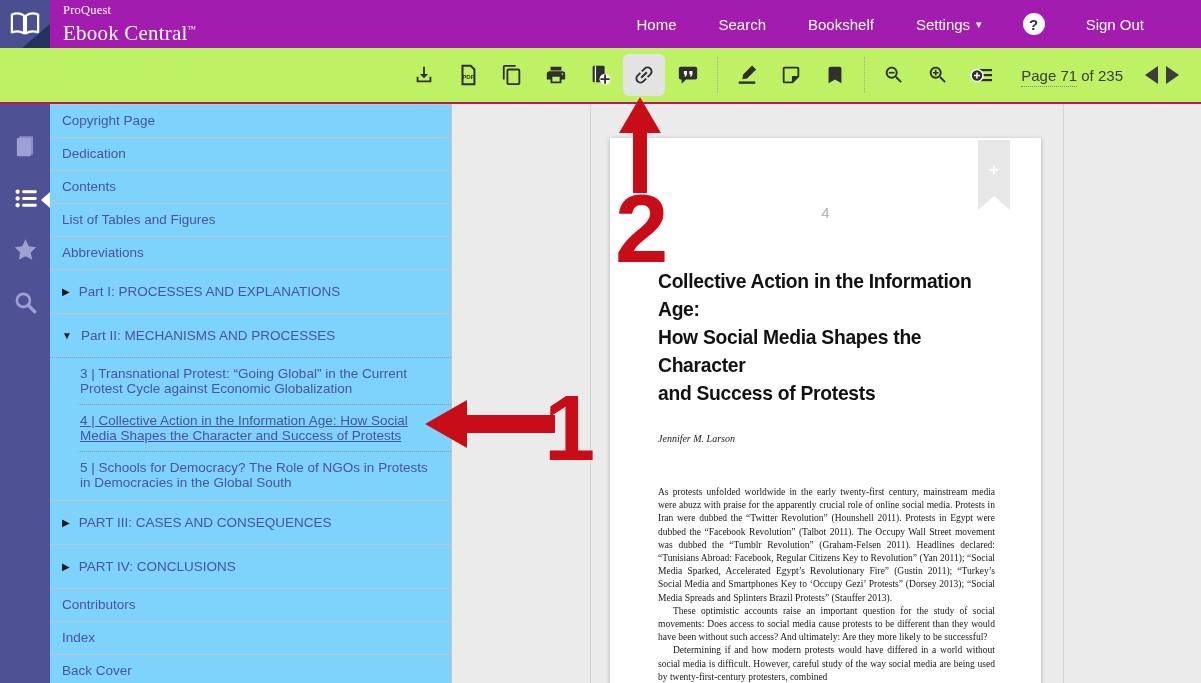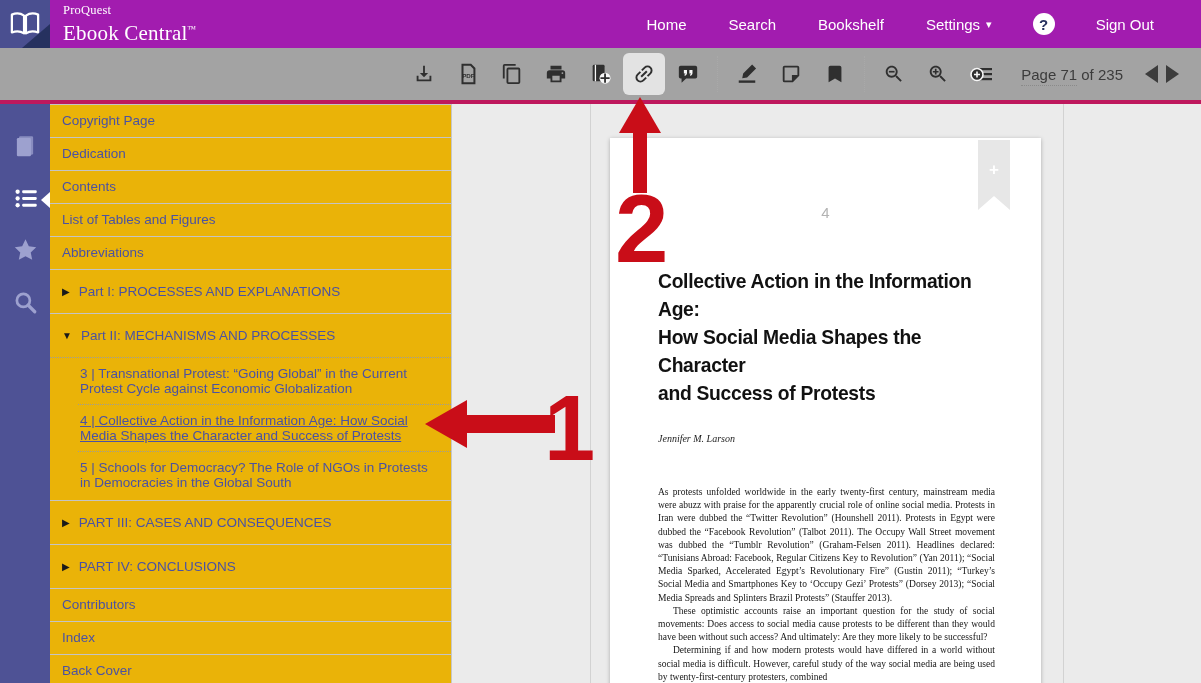--- a/index.html
+++ b/index.html
@@ -8,47 +8,47 @@
   .app { position:absolute; inset:0; }
 
   
   .navbar { position:absolute; left:0; top:0; width:100%; height:48px; background:#a21caf; display:flex; align-items:center; z-index:5; }
   .logo-square { position:relative; width:50px; height:48px; background:#4a4f90; flex:0 0 auto; display:flex; align-items:center; justify-content:center; cursor:pointer; }
   .logo-square::after { content:""; position:absolute; right:0; bottom:0; width:0; height:0; border-style:solid; border-width:0 0 24px 28px; border-color:transparent transparent #26315f transparent; }
   .brand { margin-left:13px; color:#fff; }
   .brand-top { font-family:"Liberation Serif", serif; font-size:12.5px; line-height:13px; letter-spacing:.2px; }
   .brand-bottom { font-family:Liberation Serif, serif; font-size:21px; line-height:24px; letter-spacing:.2px; }
   .brand-bottom sup { font-size:9px; }
-  .nav-links { margin-left:auto; display:flex; align-items:center; height:100%; padding-right:26px; }
+  .nav-links { margin-left:auto; display:flex; align-items:center; height:100%; padding-right:36px; }
   .nav-link { color:#fff; font-size:15px; padding:0 21px; height:100%; display:flex; align-items:center; cursor:pointer; text-decoration:none; white-space:nowrap; }
   .caret { font-size:11px; margin-left:6px; }
   .help-btn { width:22px; height:22px; border-radius:50%; background:#fff; color:#26315f; font-weight:bold; font-size:15px; display:flex; align-items:center; justify-content:center; margin:0 20px; cursor:pointer; }
 
   
-  .toolbar { position:absolute; left:0; top:48px; width:100%; height:56px; background:#a3a3a3; border-bottom:4px solid #be185d; z-index:4; }
+  .toolbar { position:absolute; left:0; top:48px; width:100%; height:56px; background:#bef264; border-bottom:2px solid #be185d; z-index:4; }
   .tools { position:absolute; left:402px; top:0; height:100%; display:flex; align-items:center; }
   .tool { width:34px; height:34px; margin:0 5px; background:transparent; border:none; display:flex; align-items:center; justify-content:center; cursor:pointer; border-radius:6px; }
   .tool svg { display:block; }
   .tool.active { width:42px; height:42px; background:#e3e3e3; margin:0 1px; }
   .vdiv { height:36px; border-left:1px dotted #a9a9a9; margin:0 7px; }
   .pagenav { position:absolute; right:22px; top:0; height:100%; display:flex; align-items:center; gap:22px; }
   .page-text { font-size:15px; color:#3c3c3c; white-space:nowrap; }
   .page-num { border-bottom:1px dotted #8a8a8a; padding-bottom:2px; cursor:text; }
   .nav-arrow { background:none; border:none; width:0; height:0; cursor:pointer; padding:0; }
   .nav-arrow.prev { border-top:9px solid transparent; border-bottom:9px solid transparent; border-right:13px solid #3c3c3c; margin-right:8px; }
   .nav-arrow.next { border-top:9px solid transparent; border-bottom:9px solid transparent; border-left:13px solid #3c3c3c; }
 
   
   .main { position:absolute; left:0; top:104px; width:100%; height:579px; }
   .iconbar { position:absolute; left:0; top:0; width:50px; height:100%; background:#4e5295; display:flex; flex-direction:column; align-items:center; padding-top:16px; }
   .side-icon { width:50px; height:52px; display:flex; align-items:center; justify-content:center; cursor:pointer; }
   .notch { position:absolute; left:41px; top:88px; width:0; height:0; border-right:9px solid #fff; border-top:8px solid transparent; border-bottom:8px solid transparent; }
 
   
-  .toc-panel { position:absolute; left:50px; top:0; width:402px; height:100%; background:#eab308; border-right:1px solid #c6c6c6; overflow:hidden; }
+  .toc-panel { position:absolute; left:50px; top:0; width:402px; height:100%; background:#7dd3fc; border-right:1px solid #c6c6c6; overflow:hidden; }
   .toc-list { border-top:1px solid #c4c4c4; color:#4b52a2; font-size:13.5px; }
   .toc-row { padding:8px 12px; border-bottom:1px solid #c4c4c4; line-height:16px; cursor:pointer; }
   .toc-part { display:flex; align-items:flex-start; gap:9px; padding:14px 12px; border-bottom:1px solid #c4c4c4; cursor:pointer; }
   .toc-part.expanded { border-bottom:1px dotted #9b9b9b; }
   .toc-part .tri { font-size:10px; color:#1a1a1a; line-height:15px; flex:0 0 auto; }
   .toc-sub { margin-left:28px; }
   .toc-subrow { padding:8px 20px 8px 2px; border-bottom:1px dotted #9b9b9b; line-height:15px; cursor:pointer; }
   .toc-subrow.last { border-bottom:none; padding-bottom:10px; }
   .toc-subrow.selected .lbl { text-decoration:underline; }
 

